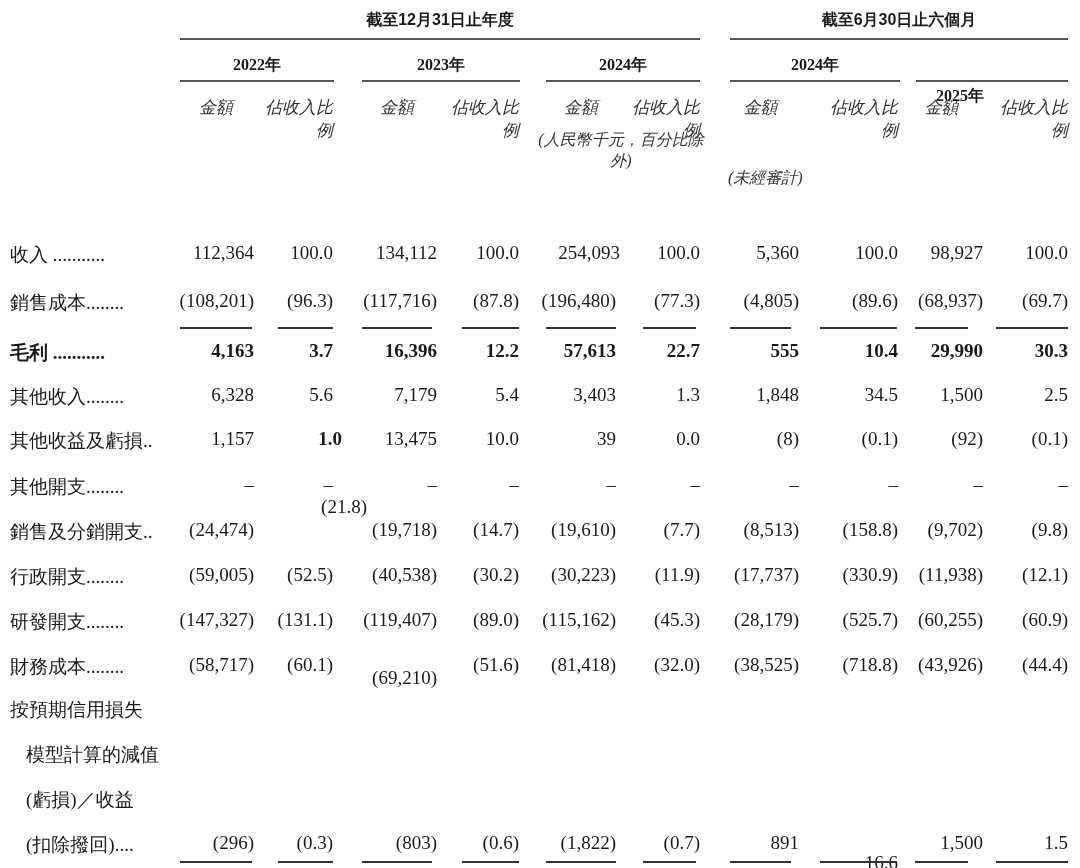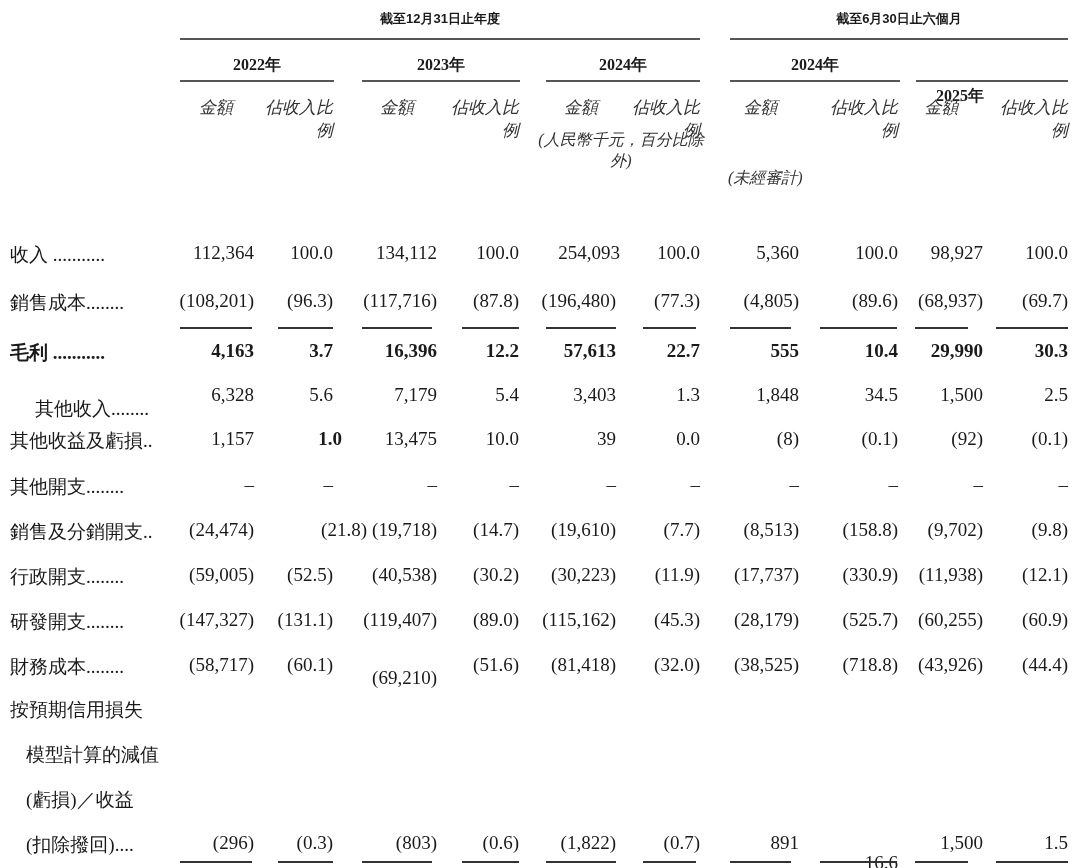--- a/index.html
+++ b/index.html
@@ -3,21 +3,21 @@
 <meta charset="utf-8">
 <style>
   html, body { margin: 0; padding: 0; background: #ffffff; }
   body {
     width: 1080px; height: 868px; position: relative; overflow: hidden;
     font-family: "Liberation Serif", "DejaVu Serif", serif;
     color: #1a1a1a;
   }
   .abs { position: absolute; }
   .hdr-group {
-    font-weight: bold; font-size: 13px; text-align: center;
+    font-weight: bold; font-size: 16px; text-align: center;
     font-family: "Liberation Sans", "DejaVu Sans", sans-serif;
   }
   .hline { position: absolute; height: 2px; background: #555; }
   .year { font-weight: bold; font-size: 16px; text-align: center; }
   .sub { font-style: italic; font-size: 17px; color: #333; text-align: center; }
   .note { font-style: italic; font-size: 16px; color: #333; }
   .label { font-size: 19px; white-space: nowrap; }
   .label.bold { font-weight: bold; }
   .cell { font-size: 19px; text-align: right; white-space: nowrap; }
   .cell.bold { font-weight: bold; }
@@ -98,21 +98,21 @@
       <div class="abs cell bold" style="left: 134px; width: 120px; top: 340px;">4,163</div>
       <div class="abs cell bold" style="left: 213px; width: 120px; top: 340px;">3.7</div>
       <div class="abs cell bold" style="left: 317px; width: 120px; top: 340px;">16,396</div>
       <div class="abs cell bold" style="left: 399px; width: 120px; top: 340px;">12.2</div>
       <div class="abs cell bold" style="left: 496px; width: 120px; top: 340px;">57,613</div>
       <div class="abs cell bold" style="left: 580px; width: 120px; top: 340px;">22.7</div>
       <div class="abs cell bold" style="left: 679px; width: 120px; top: 340px;">555</div>
       <div class="abs cell bold" style="left: 778px; width: 120px; top: 340px;">10.4</div>
       <div class="abs cell bold" style="left: 863px; width: 120px; top: 340px;">29,990</div>
       <div class="abs cell bold" style="left: 948px; width: 120px; top: 340px;">30.3</div>
-      <div class="abs label" style="left: 10px; top: 396px; margin-left: 25px;">其他收入........</div>
+      <div class="abs label" style="left: 10px; top: 384px;">其他收入........</div>
       <div class="abs cell" style="left: 134px; width: 120px; top: 384px;">6,328</div>
       <div class="abs cell" style="left: 213px; width: 120px; top: 384px;">5.6</div>
       <div class="abs cell" style="left: 317px; width: 120px; top: 384px;">7,179</div>
       <div class="abs cell" style="left: 399px; width: 120px; top: 384px;">5.4</div>
       <div class="abs cell" style="left: 496px; width: 120px; top: 384px;">3,403</div>
       <div class="abs cell" style="left: 580px; width: 120px; top: 384px;">1.3</div>
       <div class="abs cell" style="left: 679px; width: 120px; top: 384px;">1,848</div>
       <div class="abs cell" style="left: 778px; width: 120px; top: 384px;">34.5</div>
       <div class="abs cell" style="left: 863px; width: 120px; top: 384px;">1,500</div>
       <div class="abs cell" style="left: 948px; width: 120px; top: 384px;">2.5</div>
@@ -133,21 +133,21 @@
       <div class="abs cell" style="left: 317px; width: 120px; top: 474px;">–</div>
       <div class="abs cell" style="left: 399px; width: 120px; top: 474px;">–</div>
       <div class="abs cell" style="left: 496px; width: 120px; top: 474px;">–</div>
       <div class="abs cell" style="left: 580px; width: 120px; top: 474px;">–</div>
       <div class="abs cell" style="left: 679px; width: 120px; top: 474px;">–</div>
       <div class="abs cell" style="left: 778px; width: 120px; top: 474px;">–</div>
       <div class="abs cell" style="left: 863px; width: 120px; top: 474px;">–</div>
       <div class="abs cell" style="left: 948px; width: 120px; top: 474px;">–</div>
       <div class="abs label" style="left: 10px; top: 519px;">銷售及分銷開支..</div>
       <div class="abs cell" style="left: 134px; width: 120px; top: 519px;">(24,474)</div>
-      <div class="abs cell" style="left: 213px; width: 120px; top: 519px; padding-left: 34px;">(21.8)</div>
+      <div class="abs cell" style="left: 213px; width: 120px; top: 496px; padding-left: 34px;">(21.8)</div>
       <div class="abs cell" style="left: 317px; width: 120px; top: 519px;">(19,718)</div>
       <div class="abs cell" style="left: 399px; width: 120px; top: 519px;">(14.7)</div>
       <div class="abs cell" style="left: 496px; width: 120px; top: 519px;">(19,610)</div>
       <div class="abs cell" style="left: 580px; width: 120px; top: 519px;">(7.7)</div>
       <div class="abs cell" style="left: 679px; width: 120px; top: 519px;">(8,513)</div>
       <div class="abs cell" style="left: 778px; width: 120px; top: 519px;">(158.8)</div>
       <div class="abs cell" style="left: 863px; width: 120px; top: 519px;">(9,702)</div>
       <div class="abs cell" style="left: 948px; width: 120px; top: 519px;">(9.8)</div>
       <div class="abs label" style="left: 10px; top: 564px;">行政開支........</div>
       <div class="abs cell" style="left: 134px; width: 120px; top: 564px;">(59,005)</div>

